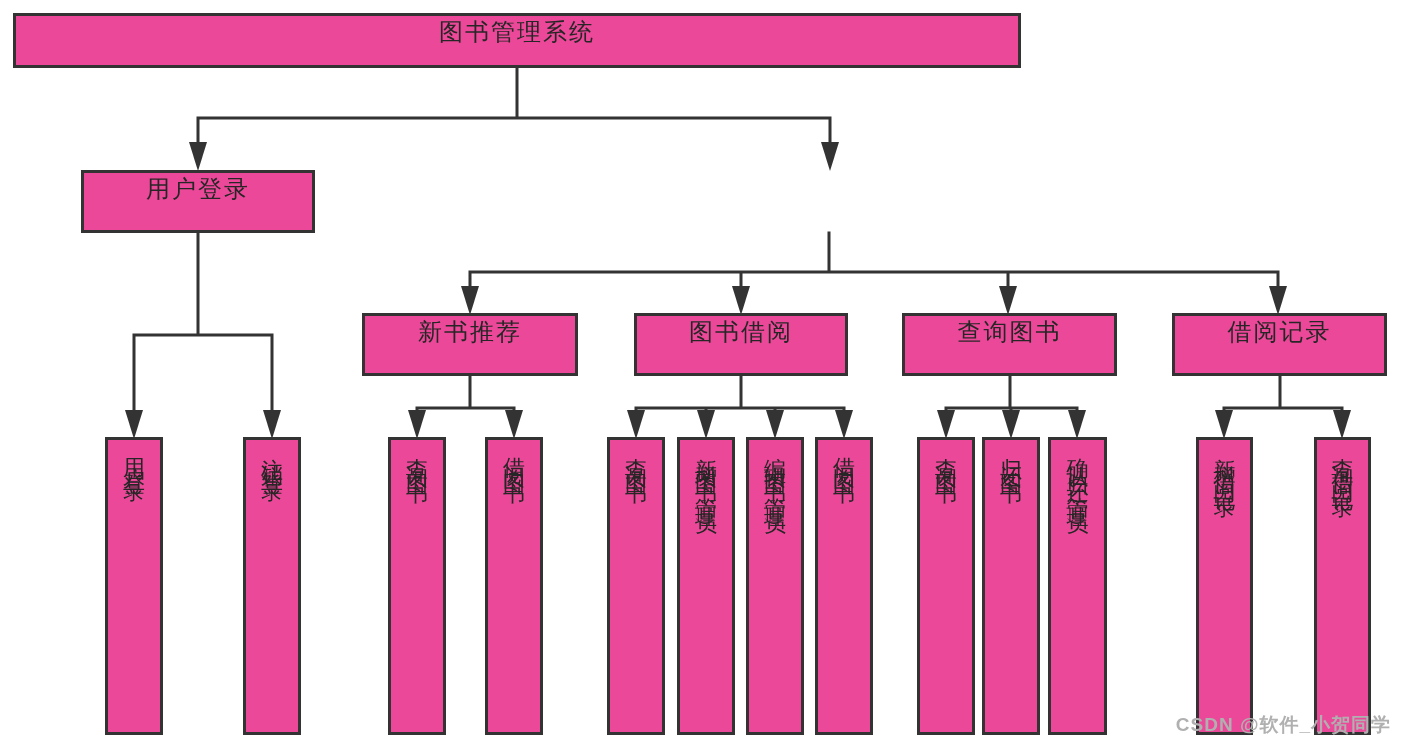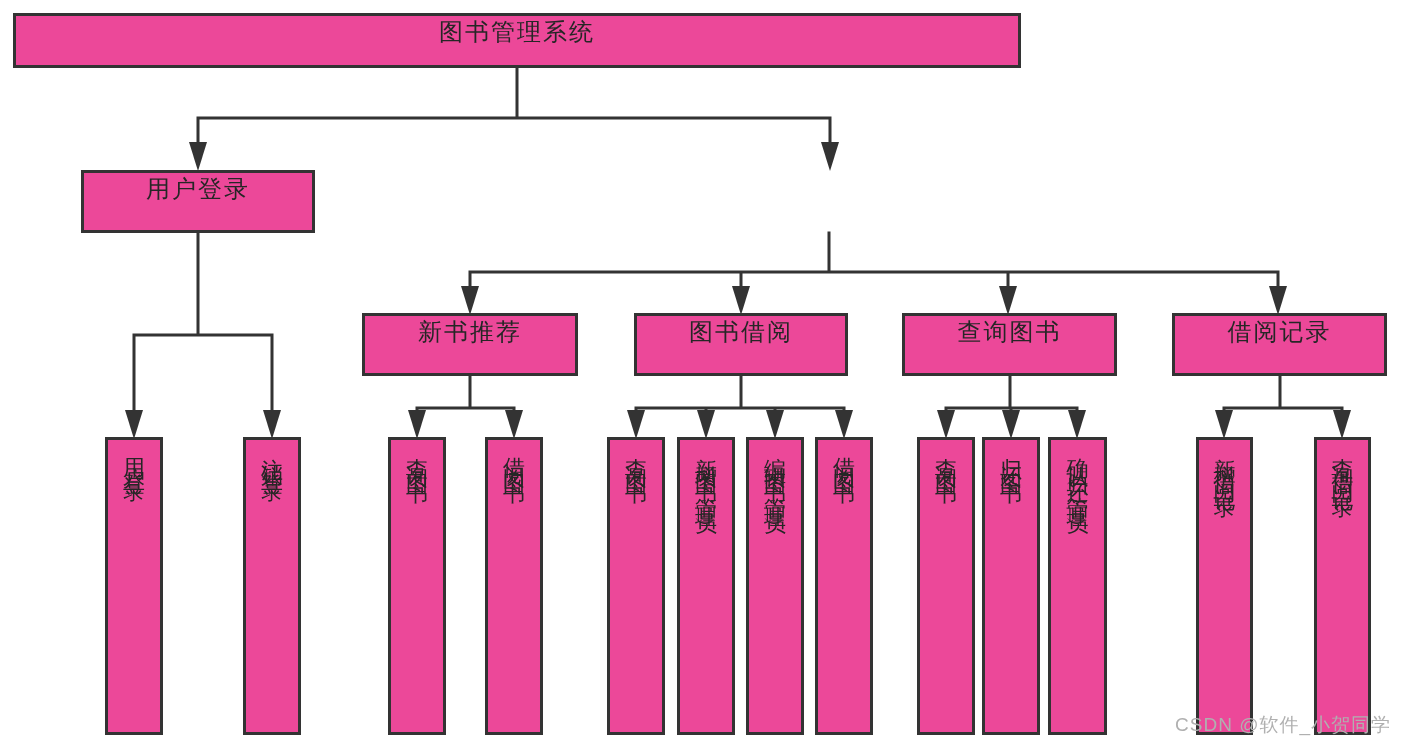--- a/index.html
+++ b/index.html
@@ -36,20 +36,21 @@
     color:#262626;
   }
   .watermark{
     position:absolute;
     right:14px;
     top:712px;
     font-size:19px;
     color:#b0b0b0;
     letter-spacing:1px;
     white-space:nowrap;
+    font-weight:bold;
   }
 </style>
 </head>
 <body>
 
 <div class="stage">
 
   <svg class="connectors" viewBox="0 0 1405 747" xmlns="http://www.w3.org/2000/svg">
     <path fill="none" stroke="#333333" stroke-width="3" stroke-linecap="square" d="
       M517 68 V118

